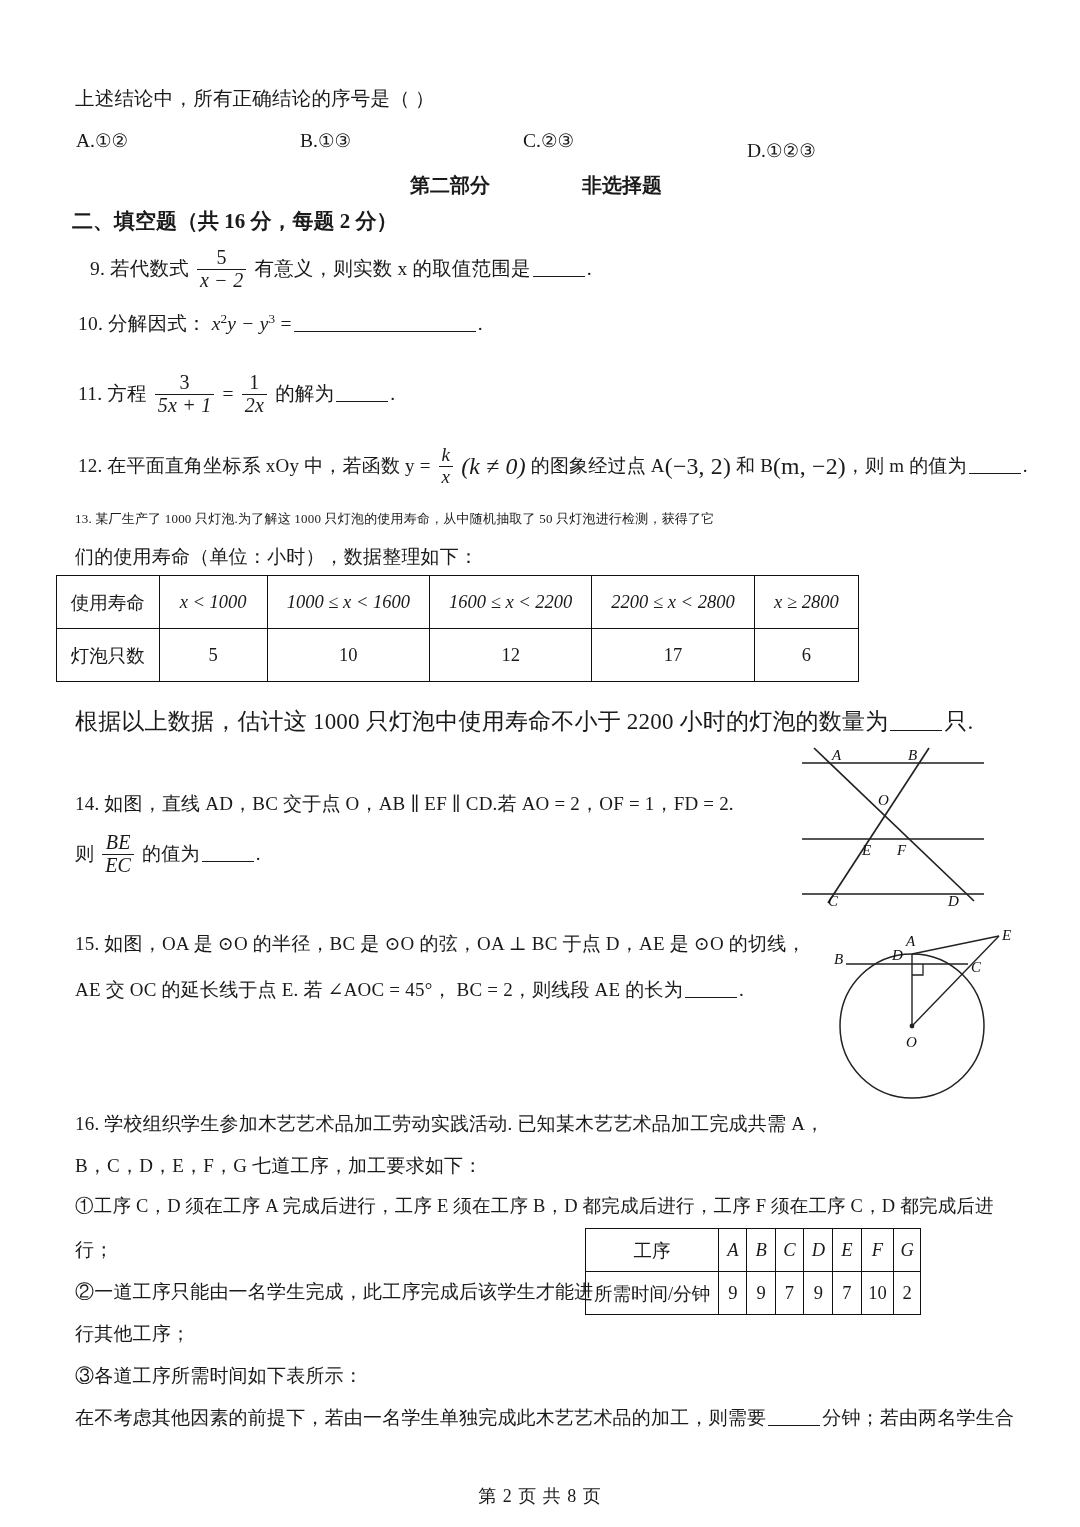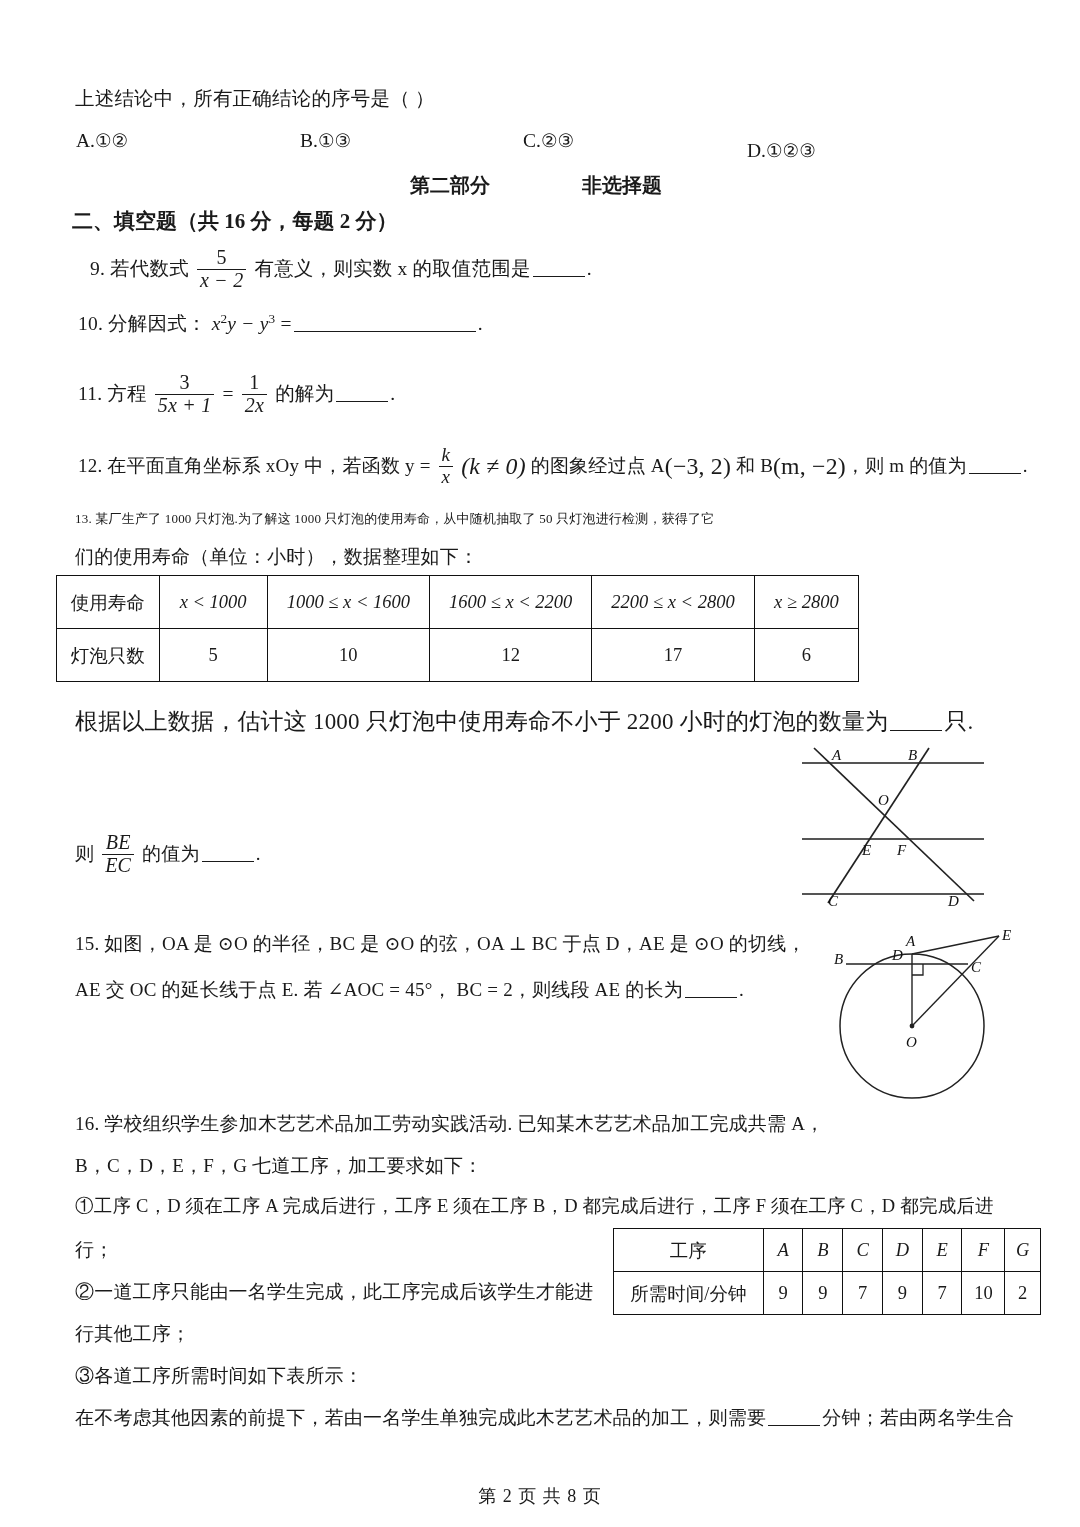--- a/index.html
+++ b/index.html
@@ -228,20 +228,24 @@
       <text class="lbl" x="36" y="22">A</text>
       <text class="lbl" x="112" y="22">B</text>
       <text class="lbl" x="82" y="67">O</text>
       <text class="lbl" x="66" y="117">E</text>
       <text class="lbl" x="101" y="117">F</text>
       <text class="lbl" x="32" y="168">C</text>
       <text class="lbl" x="152" y="168">D</text>
     </svg>
   </div>
 
+  <div class="line" style="left:75px; top:790px; font-size:19px;">
+    <span class="mn">14.</span>
+    <span class="cn">如图，直线 AD，BC 交于点 O，AB ∥ EF ∥ CD.若 AO = 2，OF = 1，FD = 2.</span>
+  </div>
   <div class="line" style="left:75px; top:832px; font-size:19px;">
     <span class="cn">则</span>
     <span class="frac big">
       <span class="num mi">BE</span>
       <span class="den mi">EC</span>
     </span>
     <span class="cn">的值为</span><span class="blank-s"></span><span class="mn">.</span>
   </div>
 
   <div class="fig" style="left:828px; top:916px;">
@@ -282,21 +286,21 @@
     <span class="mn">16.</span>
     <span class="cn">学校组织学生参加木艺艺术品加工劳动实践活动. 已知某木艺艺术品加工完成共需 A，</span>
   </div>
   <div class="line cn" style="left:75px; top:1152px; font-size:19px;">B，C，D，E，F，G 七道工序，加工要求如下：</div>
   <div class="line cn" style="left:75px; top:1192px; font-size:18.5px;">①工序 C，D 须在工序 A 完成后进行，工序 E 须在工序 B，D 都完成后进行，工序 F 须在工序 C，D 都完成后进</div>
   <div class="line cn" style="left:75px; top:1236px; font-size:19px;">行；</div>
   <div class="line cn" style="left:75px; top:1278px; font-size:19px;">②一道工序只能由一名学生完成，此工序完成后该学生才能进</div>
   <div class="line cn" style="left:75px; top:1320px; font-size:19px;">行其他工序；</div>
   <div class="line cn" style="left:75px; top:1362px; font-size:19px;">③各道工序所需时间如下表所示：</div>
 
-  <table class="data process" style="left:613px; top:1228px; width:428px;">
+  <table class="data process" style="left:585px; top:1228px; width:336px;">
     <tbody>
         <tr>
       <td style="width:142px;" class="cn">工序</td>
       <td style="width:37px;" class="mi">A</td>
       <td style="width:37px;" class="mi">B</td>
       <td style="width:37px;" class="mi">C</td>
       <td style="width:37px;" class="mi">D</td>
       <td style="width:37px;" class="mi">E</td>
       <td style="width:40px;" class="mi">F</td>
       <td style="width:33px;" class="mi">G</td>

